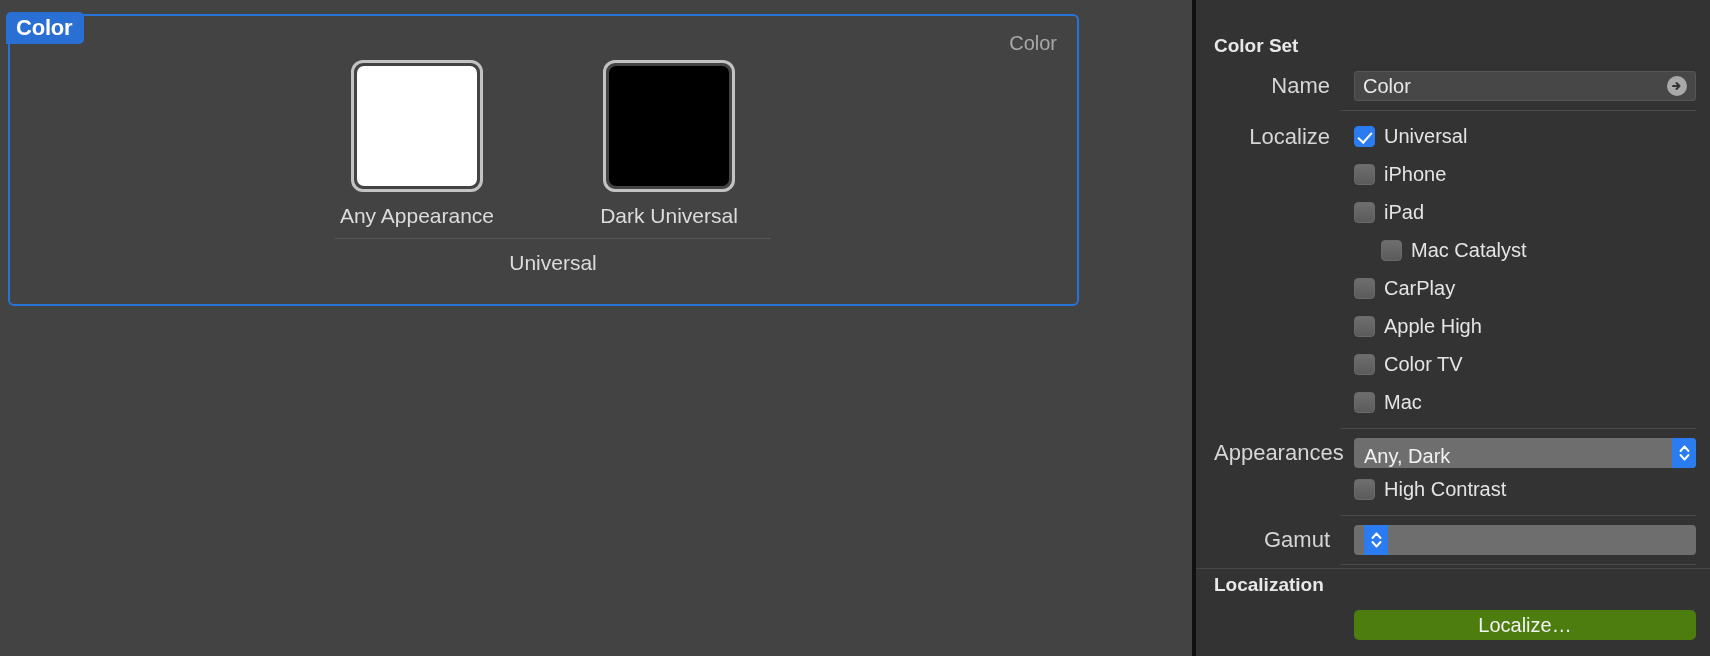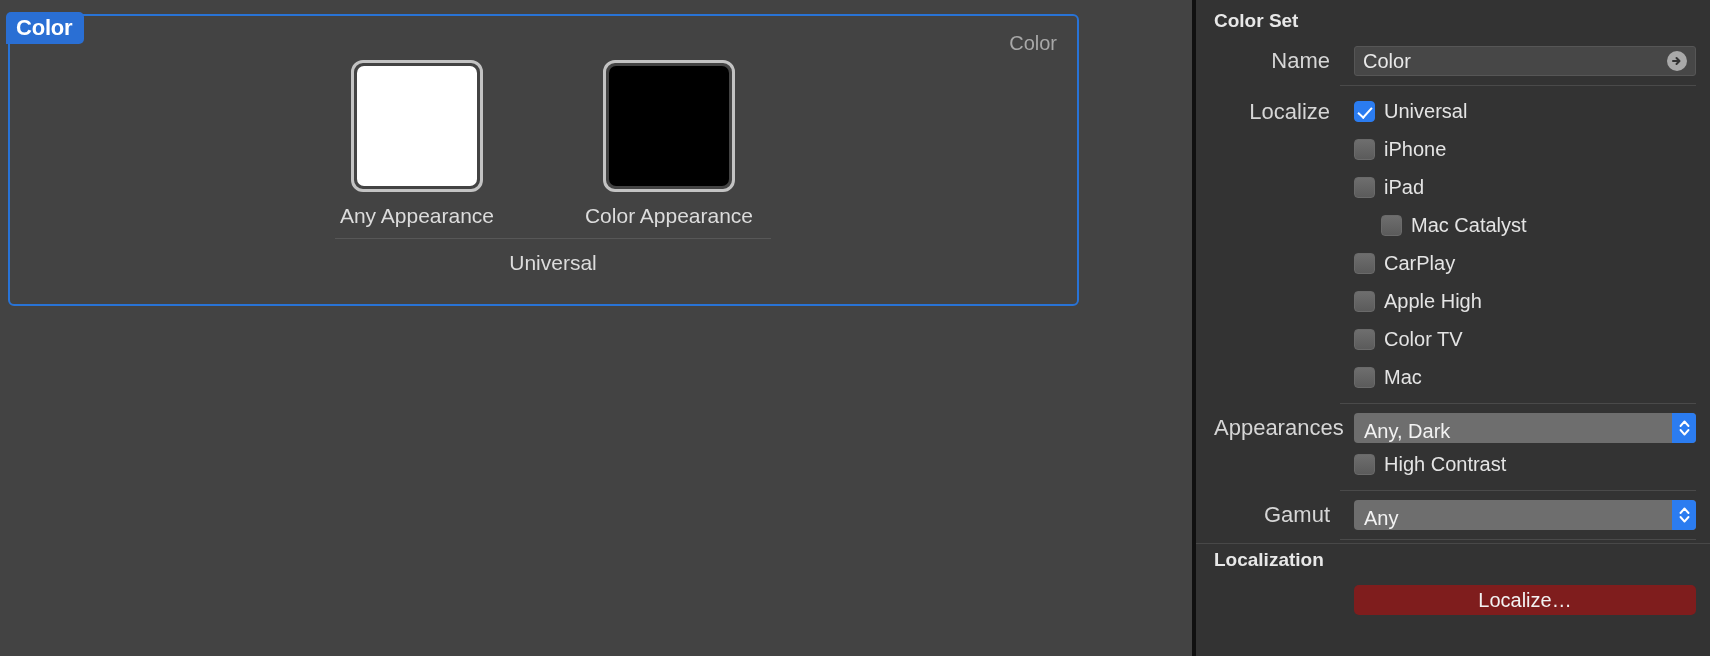--- a/index.html
+++ b/index.html
@@ -86,20 +86,21 @@
     flex: 0 0 4px;
   }
 
   
   .inspector {
     position: relative;
     flex: 1 1 auto;
     height: 552px;
     background: #333333;
     padding: 10px 14px 0 18px;
+    margin-top: 25px;
   }
   .section-title {
     color: #e8e8e8;
     font-size: 19px;
     font-weight: bold;
     margin-bottom: 14px;
   }
   .row {
     display: flex;
     align-items: center;
@@ -194,21 +195,21 @@
     background: #2b7cf0;
     display: flex; flex-direction: column;
     align-items: center; justify-content: center;
     gap: 2px;
     flex: 0 0 24px;
   }
   .popup-stepper svg { display: block; }
 
   .push-button {
     height: 30px;
-    background: #7f1d1d;
+    background: #4d7c0f;
     border-radius: 5px;
     display: flex; align-items: center; justify-content: center;
     color: #f2f2f2;
     font-size: 20px;
   }
   .bottom-rule {
     position: absolute;
     left: 0; right: 0; bottom: 8px;
     height: 1px;
     background: #484848;
@@ -231,21 +232,21 @@
             <div class="swatch-frame">
               <div class="swatch-fill" id="sw0" style="background: rgb(255, 255, 255);"></div>
             </div>
             <div class="swatch-label">Any Appearance</div>
           </div>
 
           <div class="swatch-cell">
             <div class="swatch-frame">
               <div class="swatch-fill" id="sw1" style="background: rgb(0, 0, 0);"></div>
             </div>
-            <div class="swatch-label">Color Appearance</div>
+            <div class="swatch-label">Dark Universal</div>
           </div>
 
         </div>
 
         <div class="swatch-divider"></div>
 
         <div class="group-label">Universal</div>
       </div>
     </div>
 
@@ -357,21 +358,20 @@
         <span class="checkbox"></span>
         <span class="check-label">High Contrast</span>
       </div>
     </div>
 
     <div class="hsep"></div>
 
     <div class="row">
       <div class="row-label">Gamut</div>
       <div class="popup">
-        <span class="value">Any</span>
         <span class="popup-stepper">
           <svg width="11" height="20" viewBox="0 0 11 20">
             <path d="M1.5 8 L5.5 3.5 L9.5 8" fill="none" stroke="#fff" stroke-width="1.9" stroke-linecap="round" stroke-linejoin="round"></path>
             <path d="M1.5 12 L5.5 16.5 L9.5 12" fill="none" stroke="#fff" stroke-width="1.9" stroke-linecap="round" stroke-linejoin="round"></path>
           </svg>
         </span>
       </div>
     </div>
 
     <div class="hsep"></div>

